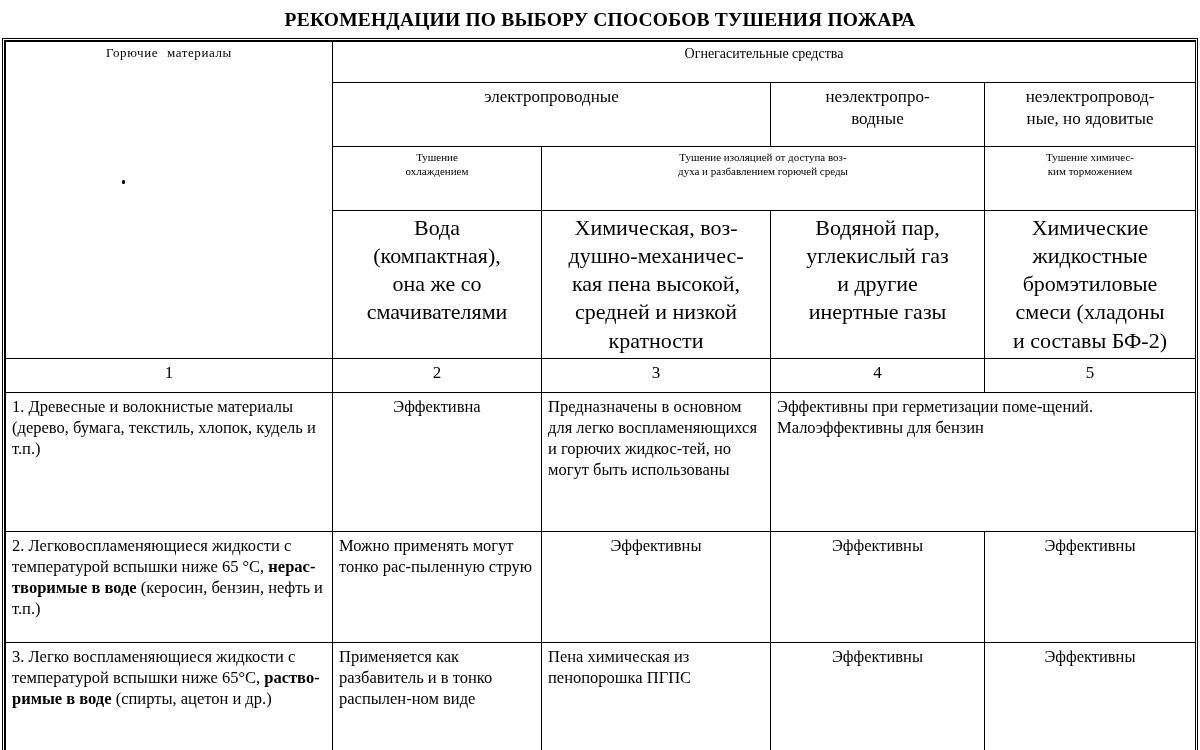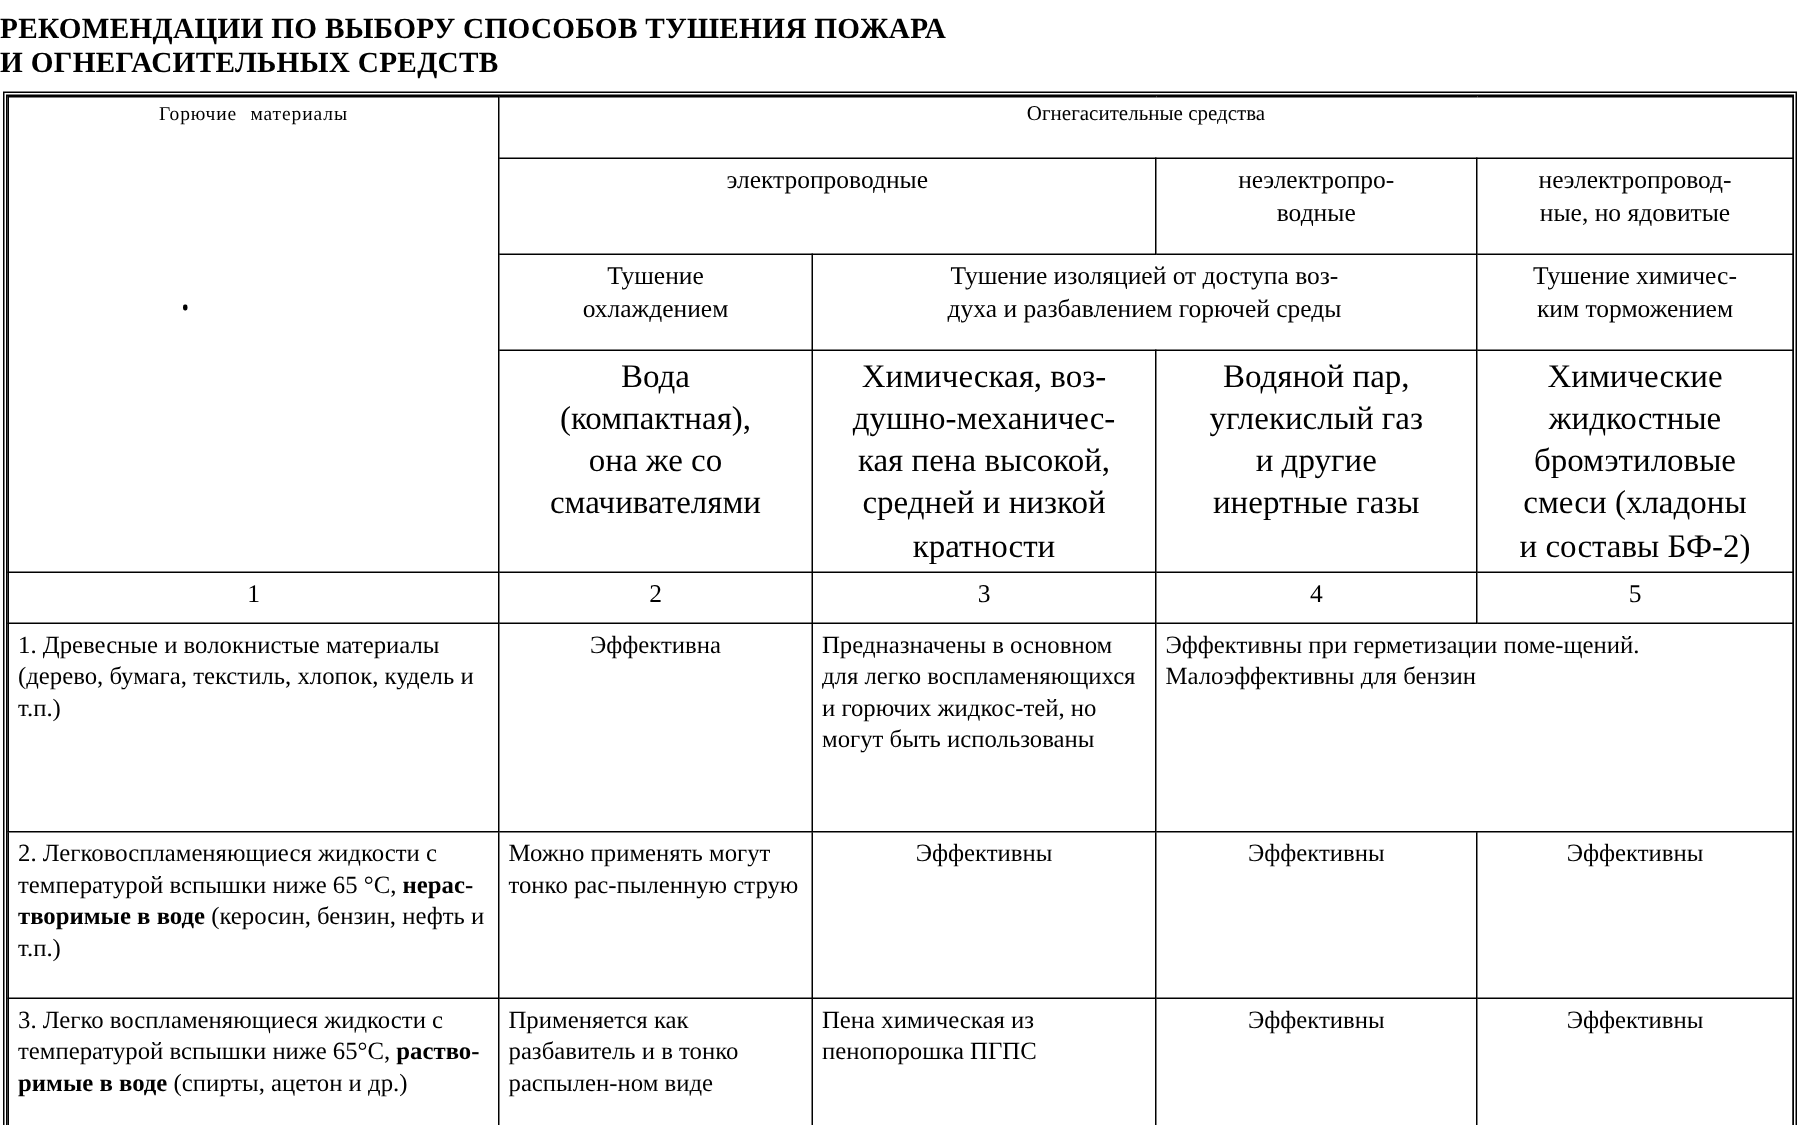--- a/index.html
+++ b/index.html
@@ -18,20 +18,21 @@
 
   .page {
     position: relative;
     width: 1200px;
     height: 750px;
     box-sizing: border-box;
   }
 
   
   .doc-title {
+    text-align: center;
     font-weight: bold;
     font-size: 19.5px;
     line-height: 23px;
     letter-spacing: 0.2px;
     padding-top: 8px;
     margin: 0 0 9px 0;
     font-family: "Liberation Serif", "DejaVu Serif", serif;
   }
   .doc-title .line {
     display: block;
@@ -65,21 +66,21 @@
   col.c3 { width: 229px; }
   col.c4 { width: 214px; }
   col.c5 { width: 211px; }
 
   
   .hdr-center  { text-align: center; vertical-align: middle; }
   .hdr-top     { text-align: center; vertical-align: top; }
 
   .h-group   { height: 34px; font-size: 14px; }
   .h-class   { height: 57px; font-size: 17px; }
-  .h-method  { height: 57px; font-size: 17px; }
+  .h-method  { height: 57px; font-size: 11px; }
   .h-agent   { height: 111px; font-size: 22px; margin-left: 20px; }
   .h-num     { height: 27px; font-size: 17px; text-align: center; vertical-align: middle; }
 
   .first-col-head {
     text-align: center;
     vertical-align: middle;
     font-size: 13px;
     position: relative;
   }
   .first-col-head .label {
@@ -110,21 +111,20 @@
   .cell-text { display: block; }
   .cell-text b { font-weight: bold; }
 </style>
 </head>
 <body>
 
 <div class="page">
 
   <h1 class="doc-title">
     <span class="line">РЕКОМЕНДАЦИИ ПО ВЫБОРУ СПОСОБОВ ТУШЕНИЯ ПОЖАРА</span>
-    <span class="line">И ОГНЕГАСИТЕЛЬНЫХ СРЕДСТВ</span>
   </h1>
 
   <div class="table-wrap">
     <table class="fire-table">
       <colgroup>
         <col class="c1">
           <col class="c2">
           <col class="c3">
           <col class="c4">
           <col class="c5">

